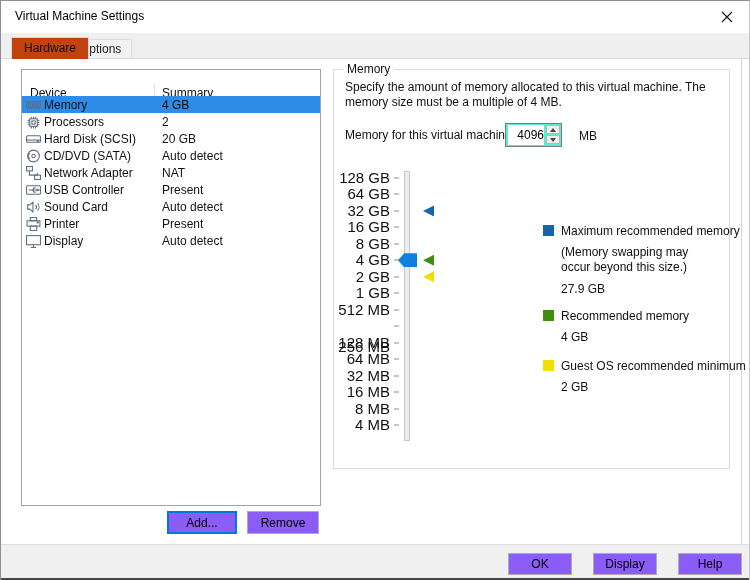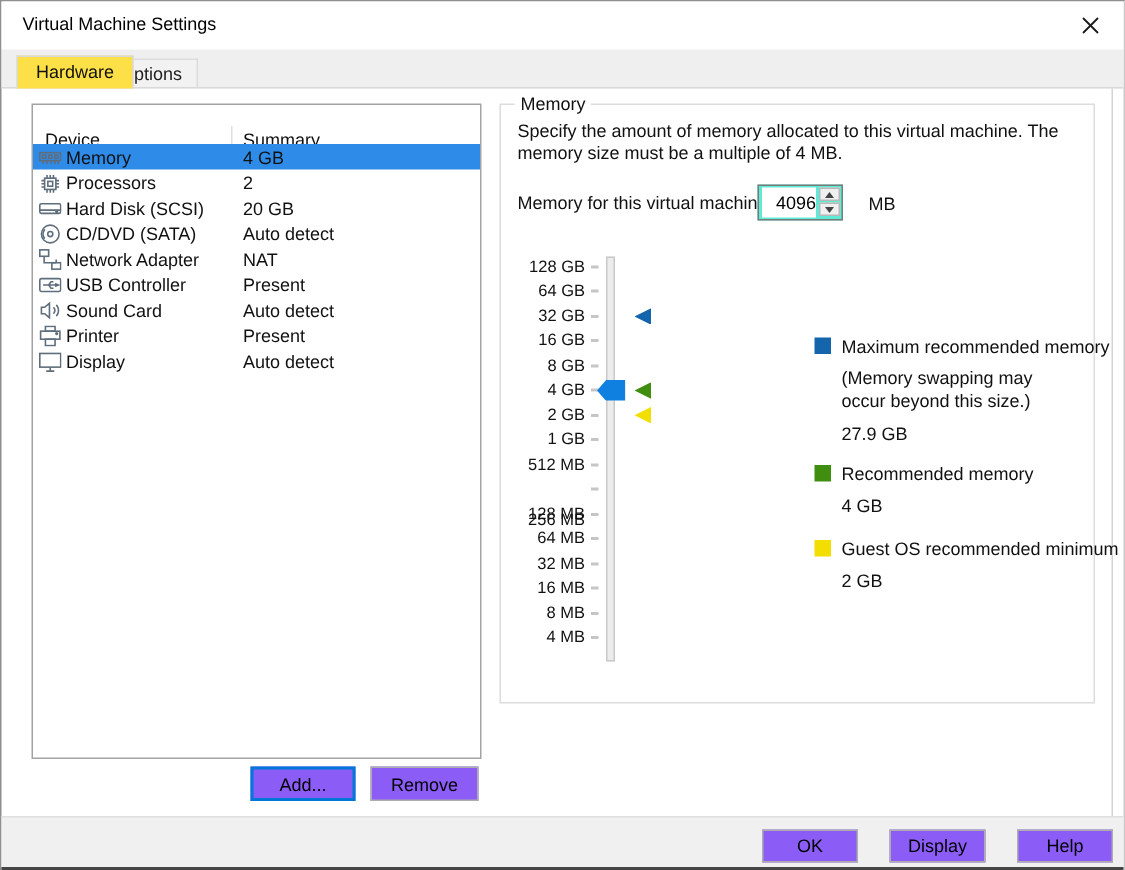--- a/index.html
+++ b/index.html
@@ -11,21 +11,21 @@
   
   .titlebar { position:absolute; top:0; left:0; right:0; height:32px; background:#fff; }
   .title-text { position:absolute; left:14px; top:8px; font-size:12px; color:#000; }
   .close-btn { position:absolute; right:12px; top:6px; width:20px; height:20px;
     display:flex; align-items:center; justify-content:center; cursor:pointer; }
 
   
   .tabstrip { position:absolute; top:32px; left:0; right:0; height:26px;
     background:#efefef; border-bottom:1px solid #d9d9d9; }
   .tab-active { position:absolute; left:10px; bottom:-1px; height:22px; padding:0 12px;
-    background:#fde047; border:1px solid #d9d9d9; border-bottom:none;
+    background:#c2410c; border:1px solid #d9d9d9; border-bottom:none;
     font-size:12px; line-height:21px; z-index:2; }
   .tab-inactive { position:absolute; left:68px; bottom:0; height:19px; padding:0 10px;
     background:#f2f2f2; border:1px solid #dcdcdc; border-bottom:none;
     font-size:12px; line-height:18px; color:#222; }
 
   .page-right-border { position:absolute; left:740px; top:58px; height:485px; width:1px; background:#d4d4d4; }
 
   
   .device-panel { position:absolute; left:20px; top:68px; width:300px; height:437px;
     background:#fff; border:1px solid #a3a3a3; }
@@ -63,21 +63,21 @@
   .spin-up { top:0; } .spin-down { top:10px; }
   .arrow-up { position:absolute; left:3px; top:2px; width:0; height:0;
     border-left:3px solid transparent; border-right:3px solid transparent; border-bottom:4px solid #444; }
   .arrow-down { position:absolute; left:3px; top:2px; width:0; height:0;
     border-left:3px solid transparent; border-right:3px solid transparent; border-top:4px solid #444; }
   .field-unit { position:absolute; left:245px; top:59px; font-size:12px; }
 
   
   .slider-area { position:absolute; inset:0; }
   .scale-label { position:absolute; left:0; width:56px; height:14px; line-height:14px;
-    text-align:right; font-size:11px; color:#111; }
+    text-align:right; font-size:15px; color:#111; }
   .scale-tick { position:absolute; left:60px; width:5px; height:2px; background:#c6c6c6; }
   .slider-track { position:absolute; left:70px; width:6px; background:#ececec;
     border:1px solid #c9c9c9; cursor:pointer; }
   .slider-handle { position:absolute; left:64px; width:19px; height:14px; cursor:pointer;
     clip-path:polygon(0 50%, 32% 0, 100% 0, 100% 100%, 32% 100%); }
   .slider-marker { position:absolute; left:89px; width:11px; height:11px;
     clip-path:polygon(0 50%, 100% 0, 100% 100%); }
 
   
   .legend-item { position:absolute; left:209px; }

